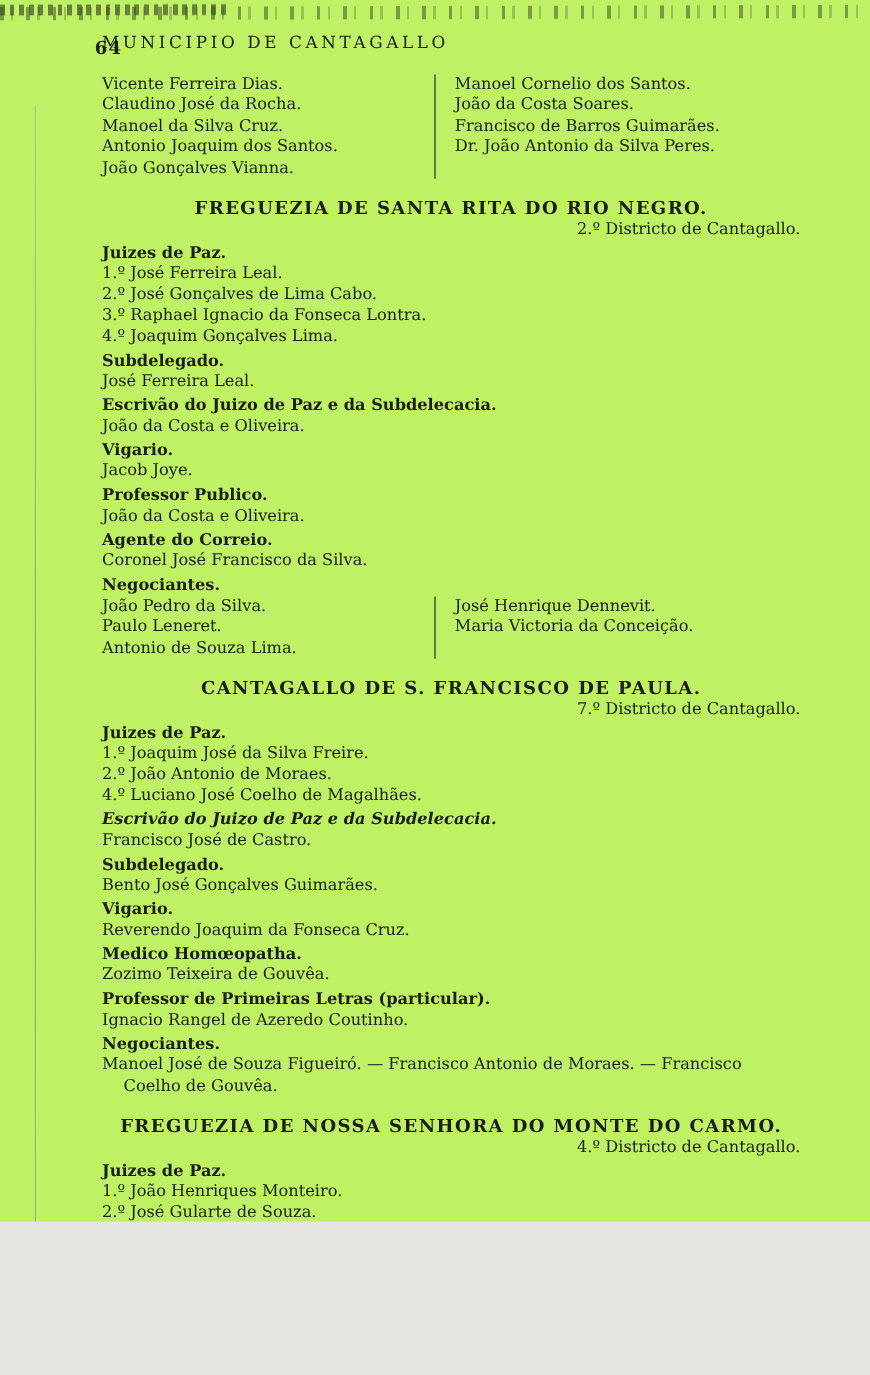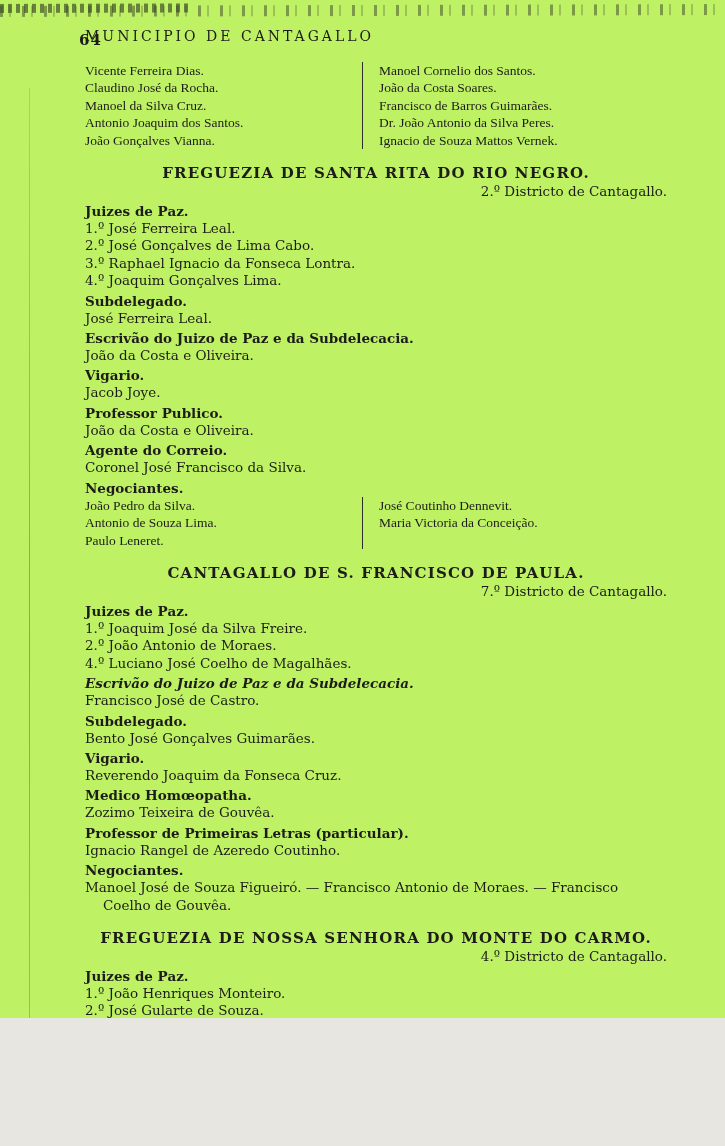--- a/index.html
+++ b/index.html
@@ -34,21 +34,21 @@
     position:absolute; left:128px; top:1068px; width:60px; height:68px;
     background:radial-gradient(ellipse at 50% 50%, rgba(55,53,50,.6), rgba(90,88,84,.28) 55%, transparent 75%);
     filter:blur(1.4px); transform:rotate(14deg);
   }
   .content { position:absolute; left:85px; top:28px; width:582px; }
 
   .header { position:relative; height:26px; margin-bottom:8px; }
   .pagenum { position:absolute; left:-6px; top:3px; font-weight:bold; font-size:15px; letter-spacing:1px; }
   .ptitle { display:block; font-weight:normal; font-size:14px; letter-spacing:3px; white-space:nowrap; }
 
-  .twocol { display:flex;font-family:Liberation Serif, serif; }
+  .twocol { display:flex; }
   .col-l { width:277px; }
   .col-r { border-left:1.5px solid #2e2c29; padding-left:16px; flex:1; }
 
   .line { font-size:13.5px; line-height:17.4px; white-space:nowrap; }
 
   .sec-title { text-align:center; font-weight:bold; font-size:15px; letter-spacing:1.2px; margin-top:15px; line-height:19px; white-space:nowrap; }
   .sec-sub { text-align:right; font-size:13.5px; line-height:17px; margin-top:0; }
   .head { text-align:left; font-weight:bold; font-size:13.5px; line-height:17px; margin-top:3px; }
   .head.italic { font-style:italic; }
   .para { font-size:13.5px; line-height:17.4px; padding-left:18px; text-indent:-18px; }
@@ -74,21 +74,20 @@
         <div class="line">Claudino José da Rocha.</div>
         <div class="line">Manoel da Silva Cruz.</div>
         <div class="line">Antonio Joaquim dos Santos.</div>
         <div class="line">João Gonçalves Vianna.</div>
       </div>
       <div class="col-r">
         <div class="line">Manoel Cornelio dos Santos.</div>
         <div class="line">João da Costa Soares.</div>
         <div class="line">Francisco de Barros Guimarães.</div>
         <div class="line">Dr. João Antonio da Silva Peres.</div>
-        <div class="line">Ignacio de Souza Mattos Vernek.</div>
       </div>
     </div>
 
     <div>
       <div class="sec-title">FREGUEZIA DE SANTA RITA DO RIO NEGRO.</div>
       <div class="sec-sub">2.º Districto de Cantagallo.</div>
       <div class="head">Juizes de Paz.</div>
       <div class="line">1.º José Ferreira Leal.</div>
       <div class="line">2.º José Gonçalves de Lima Cabo.</div>
       <div class="line">3.º Raphael Ignacio da Fonseca Lontra.</div>
@@ -100,25 +99,25 @@
       <div class="head">Vigario.</div>
       <div class="line">Jacob Joye.</div>
       <div class="head">Professor Publico.</div>
       <div class="line">João da Costa e Oliveira.</div>
       <div class="head">Agente do Correio.</div>
       <div class="line">Coronel José Francisco da Silva.</div>
       <div class="head">Negociantes.</div>
       <div class="twocol">
         <div class="col-l">
           <div class="line">João Pedro da Silva.</div>
+          <div class="line">Paulo Leneret.</div>
           <div class="line">Antonio de Souza Lima.</div>
-          <div class="line">Paulo Leneret.</div>
         </div>
         <div class="col-r">
-          <div class="line">José Coutinho Dennevit.</div>
+          <div class="line">José Henrique Dennevit.</div>
           <div class="line">Maria Victoria da Conceição.</div>
         </div>
       </div>
     </div>
 
     <div>
       <div class="sec-title">CANTAGALLO DE S. FRANCISCO DE PAULA.</div>
       <div class="sec-sub">7.º Districto de Cantagallo.</div>
       <div class="head">Juizes de Paz.</div>
       <div class="line">1.º Joaquim José da Silva Freire.</div>

